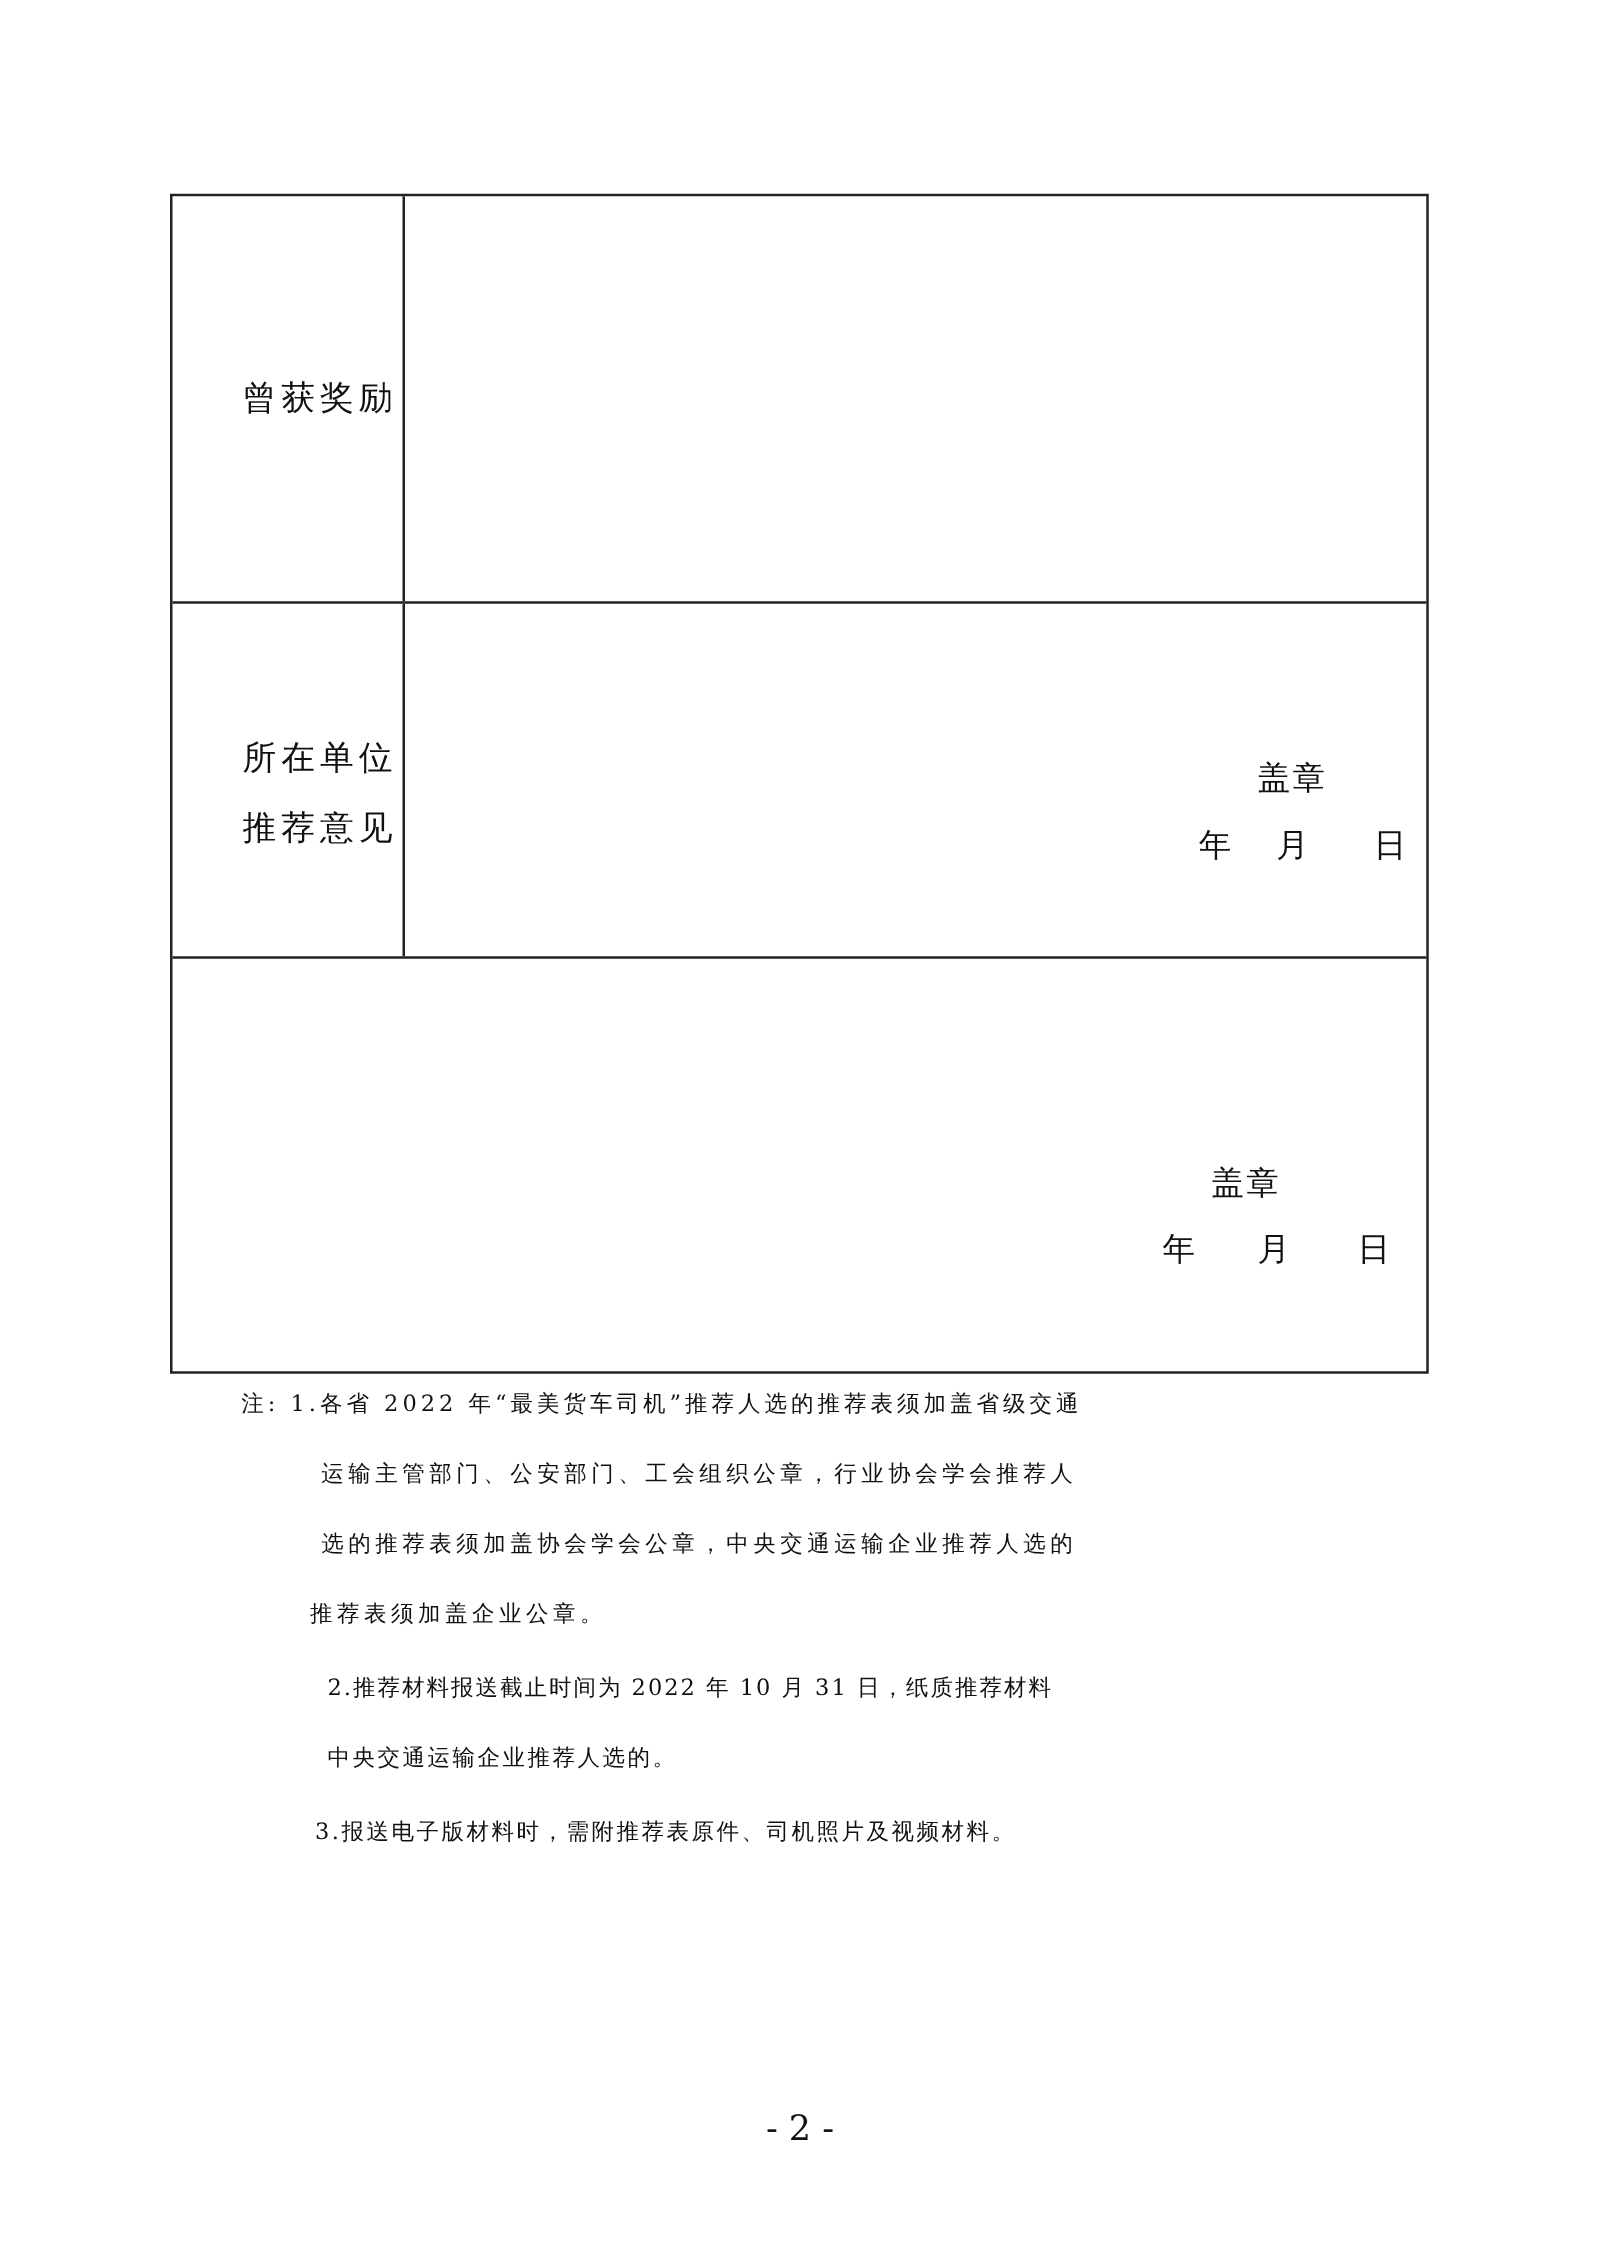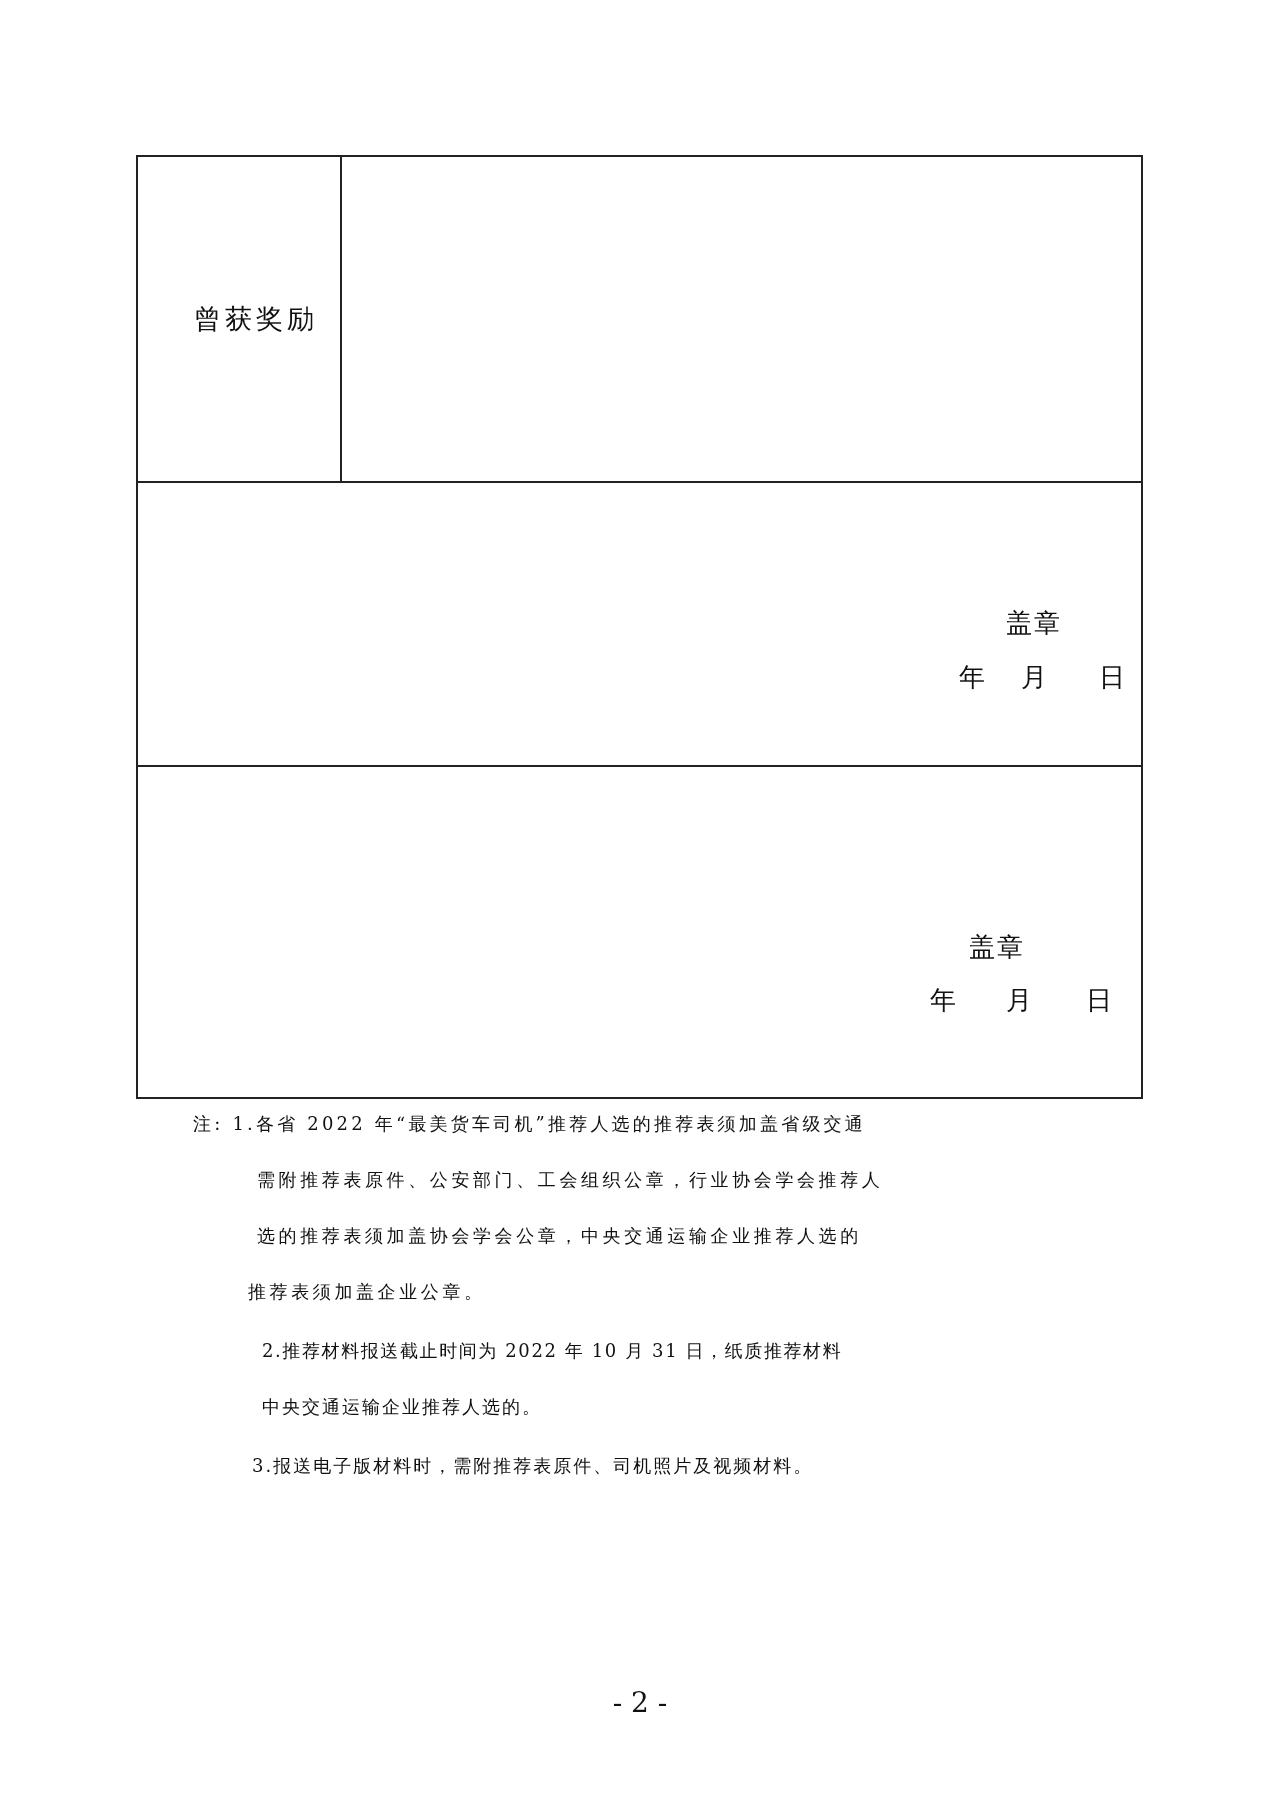--- a/index.html
+++ b/index.html
@@ -2,21 +2,21 @@
 <html><head>
   <meta charset="utf-8">
   <style>
     html, body { margin:0; padding:0; background:#ffffff; }
     body { width:1280px; height:1810px; position:relative; overflow:hidden;
       font-family:"DejaVu Serif","Liberation Serif",serif; color:#111; }
     .table { position:absolute; left:136px; top:155px; width:1007px; height:944px;
       border:2px solid #222; box-sizing:border-box; }
     .row { position:absolute; left:0; width:100%; border-bottom:2px solid #222; box-sizing:border-box; }
     .row.last { border-bottom:none; }
-    .label-cell { position:absolute; left:0; top:0; width:204px; height:100%;
+    .label-cell { position:absolute; left:0; top:0; width:186px; height:100%;
       border-right:2px solid #222; box-sizing:border-box;text-align:center; }
     .content-cell { position:absolute; left:230px; top:0; right:0; height:100%;margin-left:44px; }
     .lbl { position:absolute; left:56px; font-size:27px; letter-spacing:4px; white-space:nowrap; line-height:1; }
     .lbl.spread { display:flex; justify-content:space-between; width:118px; letter-spacing:0; }
     .seal { position:absolute; font-size:26px; line-height:1; white-space:nowrap; letter-spacing:2px; }
     .date { position:absolute; font-size:26px; line-height:1; white-space:nowrap; display:flex; }
     .date span { display:inline-block; }
     .notes { position:absolute; left:0; top:0; width:1280px; }
     .note-line { position:absolute; font-size:18px; line-height:1; white-space:nowrap; letter-spacing:3.6px; }
     .page-num { position:absolute; top:1686px; left:0; width:1280px; text-align:center; font-size:28px; }
@@ -27,20 +27,24 @@
 <div class="table">
 
   <div class="row" style="top:0;height:326px;">
     <div class="label-cell">
       <div class="lbl" style="top:148px;">曾获奖励</div>
     </div>
     <div class="content-cell"></div>
   </div>
 
   <div class="row" style="top:326px;height:284px;">
+    <div class="label-cell">
+      <div class="lbl" style="top:110px;">所在单位</div>
+      <div class="lbl" style="top:166px;">推荐意见</div>
+    </div>
     <div class="content-cell">
       <div class="seal" style="left:594px;top:127px;">盖章</div>
       <div class="date" style="left:547px;top:181px;">
         <span style="width:62px;">年</span>
         <span style="width:78px;">月</span>
         <span>日</span>
       </div>
     </div>
   </div>
 
@@ -51,21 +55,21 @@
         <span style="width:76px;">年</span>
         <span style="width:80px;">月</span>
         <span>日</span>
       </div>
     </div>
   </div>
 </div>
 
 <div class="notes">
   <div class="note-line" style="left:193px;top:1115px;letter-spacing:3.2px;">注: 1.各省 2022 年“最美货车司机”推荐人选的推荐表须加盖省级交通</div>
-  <div class="note-line" style="left:257px;top:1171px;">需附推荐表原件、公安部门、工会组织公章，行业协会学会推荐人</div>
+  <div class="note-line" style="left:257px;top:1171px;">运输主管部门、公安部门、工会组织公章，行业协会学会推荐人</div>
   <div class="note-line" style="left:257px;top:1227px;">选的推荐表须加盖协会学会公章，中央交通运输企业推荐人选的</div>
   <div class="note-line" style="left:248px;top:1283px;">推荐表须加盖企业公章。</div>
   <div class="note-line" style="left:262px;top:1342px;letter-spacing:1.6px;">2.推荐材料报送截止时间为 2022 年 10 月 31 日，纸质推荐材料</div>
   <div class="note-line" style="left:262px;top:1398px;letter-spacing:2px;">中央交通运输企业推荐人选的。</div>
   <div class="note-line" style="left:252px;top:1457px;letter-spacing:2px;">3.报送电子版材料时，需附推荐表原件、司机照片及视频材料。</div>
 </div>
 
 <div class="page-num">- 2 -</div>
 
 </body></html>

